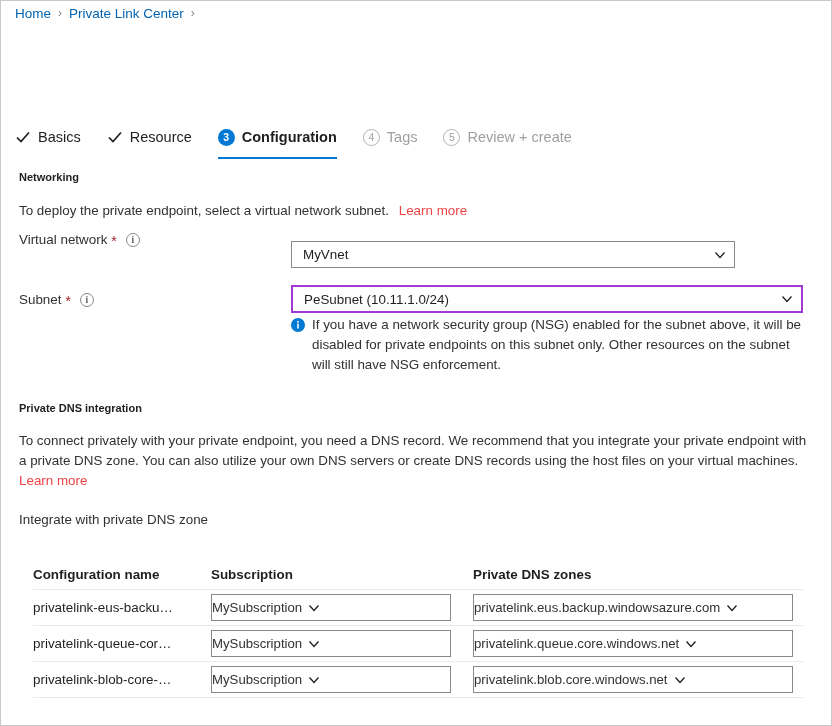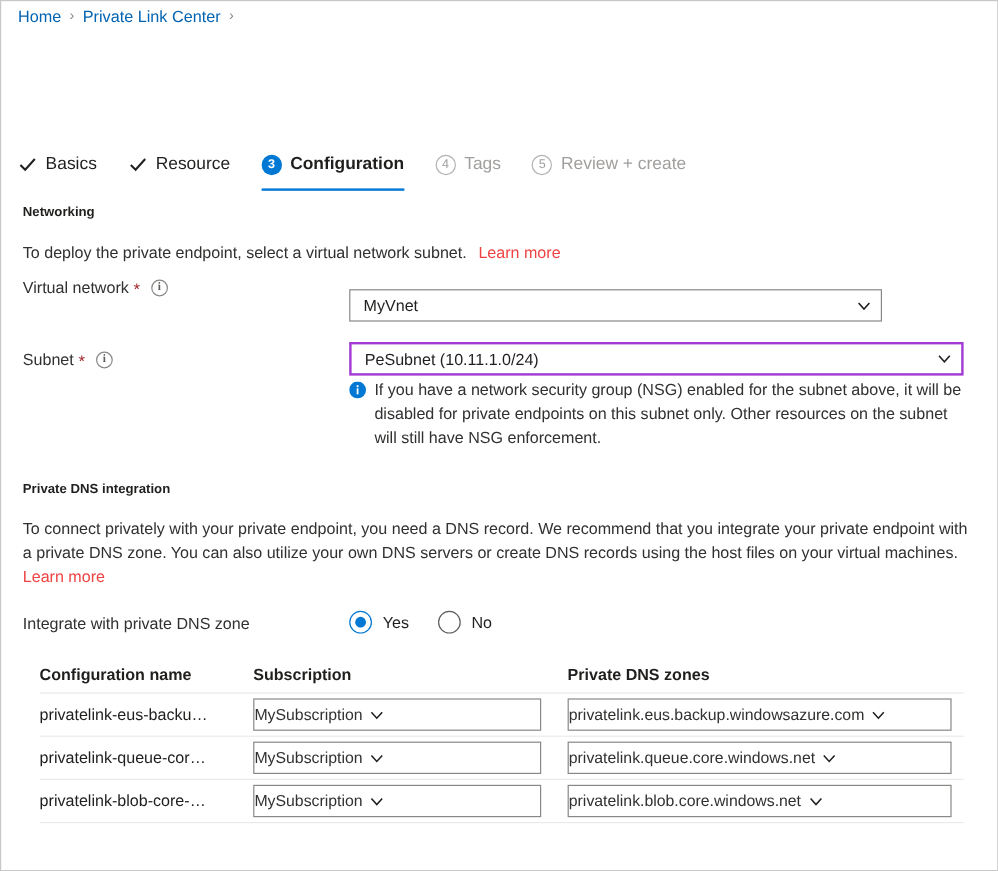--- a/index.html
+++ b/index.html
@@ -268,21 +268,21 @@
   .radio-text {
     font-size: 13.4px;
     color: #201f1e;
     margin-left: 9px;
   }
 
   
   .dns-table {
     position: absolute;
     left: 32px;
-    top: 546px;
+    top: 558px;
     width: 770px;
   }
   .dns-head {
     display: flex;
     align-items: center;
     height: 30px;
     border-bottom: 1px solid #ebeaea;
   }
   .dns-head .col {
     font-size: 13.4px;
@@ -409,32 +409,20 @@
 
   <div class="section-head" style="top:401px;">Private DNS integration</div>
   <div class="section-desc" style="top:430px; width:790px;">
     <span>To connect privately with your private endpoint, you need a DNS record. We recommend that you integrate your private endpoint with a private DNS zone. You can also utilize your own DNS servers or create DNS records using the host files on your virtual machines.</span>
     <span style="display:inline-block;width:6px;"></span><a class="inline-link">Learn more</a>
   </div>
 
   <div class="field-label" style="left:18px; top:511px;">
     <span>Integrate with private DNS zone</span>
   </div>
-  <div class="radio-group" style="left:290px; top:508px;">
-    <label class="radio">
-      <span class="radio-circle checked">
-        <span class="radio-dot"></span>
-      </span>
-      <span class="radio-text">Yes</span>
-    </label>
-    <label class="radio">
-      <span class="radio-circle"></span>
-      <span class="radio-text">No</span>
-    </label>
-  </div>
 
   <div class="dns-table">
 
     <div class="dns-head">
       <div class="col col-name"><span class="col">Configuration name</span></div>
       <div class="col col-sub"><span class="col">Subscription</span></div>
       <div class="col col-zone"><span class="col">Private DNS zones</span></div>
     </div>
 
     <div class="dns-row">

